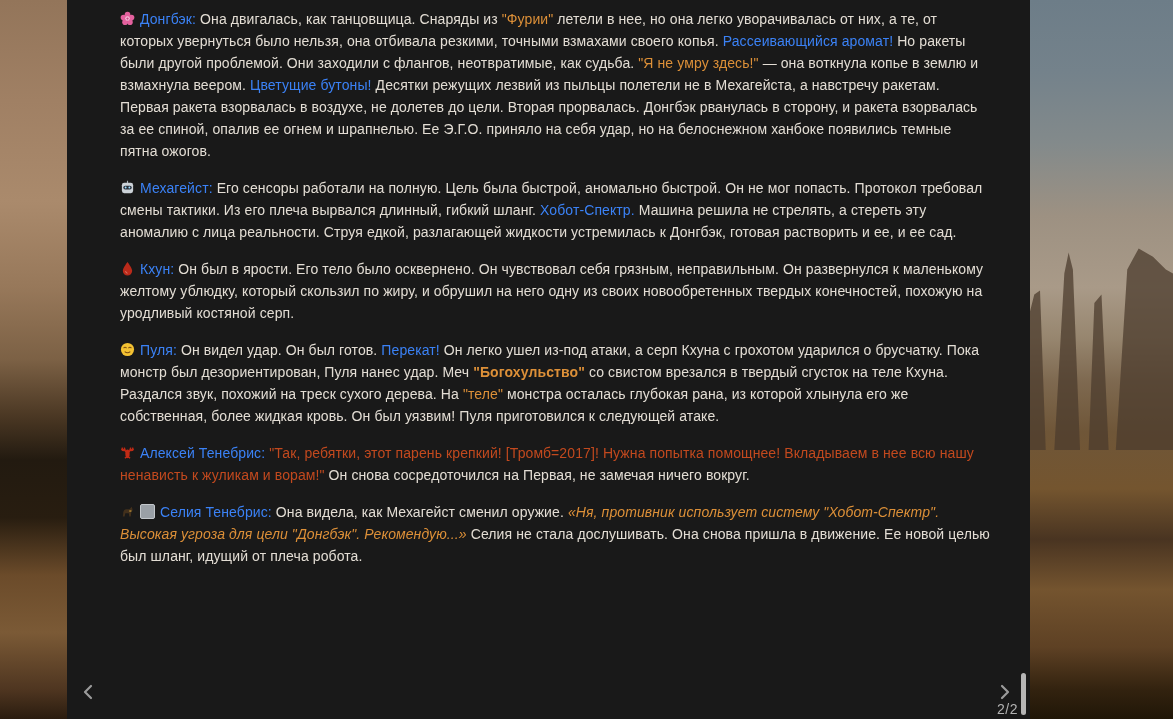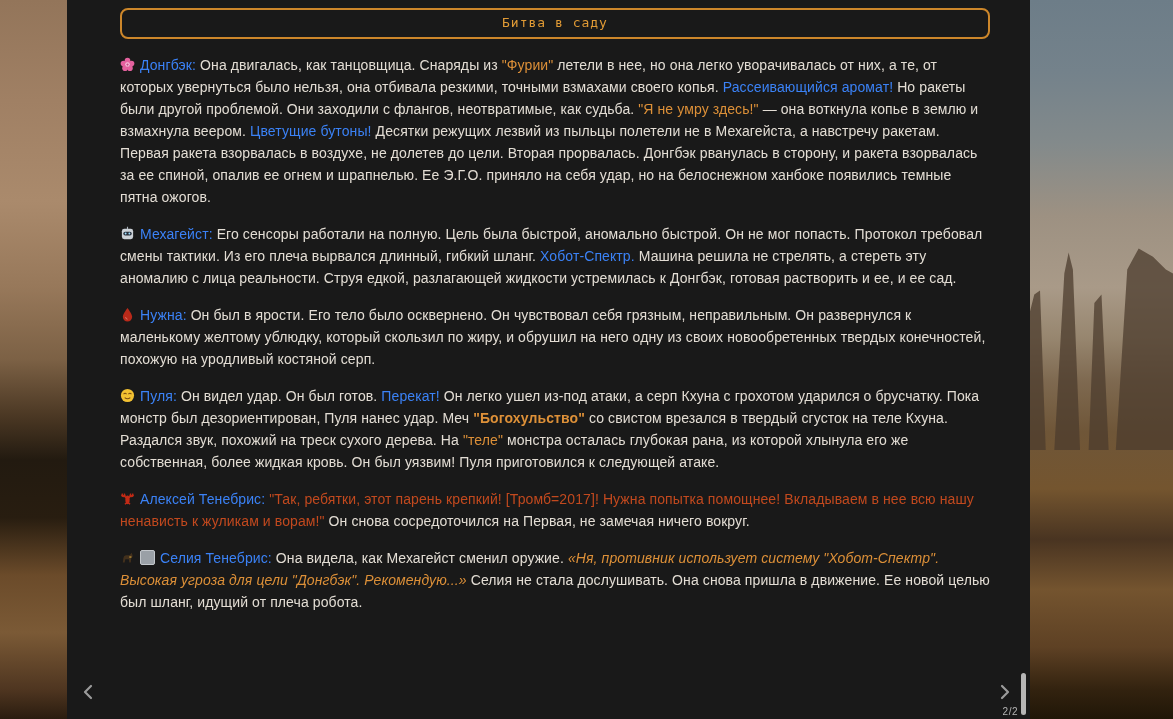--- a/index.html
+++ b/index.html
@@ -63,39 +63,38 @@
   }
   
   .nav-btn{
     position:absolute;background:transparent;border:none;padding:4px;
     cursor:pointer;line-height:0;
   }
   .nav-btn.prev{left:10px;bottom:14px;}
   .nav-btn.next{right:14px;bottom:14px;}
   .page-num{
     position:absolute;right:12px;bottom:2px;
-    font-size:10px;color:#b3b3b3;letter-spacing:.5px;
+    font-size:14px;color:#b3b3b3;letter-spacing:.5px;
   }
   .scroll-thumb{
     position:absolute;right:4px;bottom:4px;width:5px;height:42px;
     background:#b5b5b5;border-radius:3px;cursor:pointer;
   }
 </style>
 </head>
 <body>
 
 <div class="bg-left"></div>
 <div class="bg-right">
   <div class="spires"></div>
 </div>
 
 <div class="panel">
   <div class="content-wrap">
     <div id="story-sections">
-        <div class="section-header"><span>Битва в саду</span></div>
         <p class="para"><span class="emoji"><svg width="15" height="15" viewBox="0 0 16 16">
               <g fill="#e4619e">
                 <circle cx="8" cy="3.8" r="3"></circle>
                 <circle cx="12.3" cy="7" r="3"></circle>
                 <circle cx="10.6" cy="11.9" r="3"></circle>
                 <circle cx="5.4" cy="11.9" r="3"></circle>
                 <circle cx="3.7" cy="7" r="3"></circle>
               </g>
               <circle cx="8" cy="8" r="2.5" fill="#f6c0da"></circle>
               <circle cx="8" cy="8" r="1.2" fill="#c84586"></circle>
@@ -103,21 +102,21 @@
         <p class="para"><span class="emoji"><svg width="15" height="15" viewBox="0 0 16 16">
               <rect x="7.4" y="0.8" width="1.2" height="2.4" fill="#aab2ba"></rect>
               <rect x="2" y="3" width="12" height="11" rx="2.5" fill="#ccd2d8"></rect>
               <rect x="3.5" y="6" width="9" height="4" rx="2" fill="#29313d"></rect>
               <circle cx="6" cy="8" r="1" fill="#9fe0ff"></circle>
               <circle cx="10" cy="8" r="1" fill="#9fe0ff"></circle>
             </svg></span><span class="seg bold">Мехагейст:</span><span class="seg "> Его сенсоры работали на полную. Цель была быстрой, аномально быстрой. Он не мог попасть. Протокол требовал смены тактики. Из его плеча вырвался длинный, гибкий шланг. </span><span class="seg bold">Хобот-Спектр.</span><span class="seg "> Машина решила не стрелять, а стереть эту аномалию с лица реальности. Струя едкой, разлагающей жидкости устремилась к Донгбэк, готовая растворить и ее, и ее сад.</span></p>
         <p class="para"><span class="emoji"><svg width="15" height="15" viewBox="0 0 16 16">
               <path d="M8 1 C8 1 3 7.5 3 10.5 a5 5 0 0 0 10 0 C13 7.5 8 1 8 1 Z" fill="#ba2a1a"></path>
               <path d="M6 10.8 a2.2 2.2 0 0 0 2 2.2" stroke="#e07a6b" stroke-width="1" fill="none"></path>
-            </svg></span><span class="seg bold">Нужна:</span><span class="seg "> Он был в ярости. Его тело было осквернено. Он чувствовал себя грязным, неправильным. Он развернулся к маленькому желтому ублюдку, который скользил по жиру, и обрушил на него одну из своих новообретенных твердых конечностей, похожую на уродливый костяной серп.</span></p>
+            </svg></span><span class="seg bold">Кхун:</span><span class="seg "> Он был в ярости. Его тело было осквернено. Он чувствовал себя грязным, неправильным. Он развернулся к маленькому желтому ублюдку, который скользил по жиру, и обрушил на него одну из своих новообретенных твердых конечностей, похожую на уродливый костяной серп.</span></p>
         <p class="para"><span class="emoji"><svg width="15" height="15" viewBox="0 0 16 16">
               <circle cx="8" cy="8" r="7" fill="#f3c132"></circle>
               <path d="M3.8 6.6 q1.6 -1.8 3.2 0" stroke="#7a4d12" stroke-width="1.1" fill="none"></path>
               <path d="M9 6.6 q1.6 -1.8 3.2 0" stroke="#7a4d12" stroke-width="1.1" fill="none"></path>
               <path d="M5 10.2 q3 2.6 6 0" stroke="#7a4d12" stroke-width="1.2" fill="none"></path>
             </svg></span><span class="seg bold">Пуля:</span><span class="seg "> Он видел удар. Он был готов. </span><span class="seg bold">Перекат!</span><span class="seg "> Он легко ушел из-под атаки, а серп Кхуна с грохотом ударился о брусчатку. Пока монстр был дезориентирован, Пуля нанес удар. Меч </span><span class="seg orange-bold">"Богохульство"</span><span class="seg "> со свистом врезался в твердый сгусток на теле Кхуна. Раздался звук, похожий на треск сухого дерева. На </span><span class="seg orange">"теле"</span><span class="seg "> монстра осталась глубокая рана, из которой хлынула его же собственная, более жидкая кровь. Он был уязвим! Пуля приготовился к следующей атаке.</span></p>
         <p class="para"><span class="emoji"><svg width="15" height="15" viewBox="0 0 16 16">
               <g fill="#c22b16">
                 <ellipse cx="8" cy="9.4" rx="2.3" ry="4.6"></ellipse>
                 <circle cx="3.6" cy="4.4" r="2.3"></circle>

